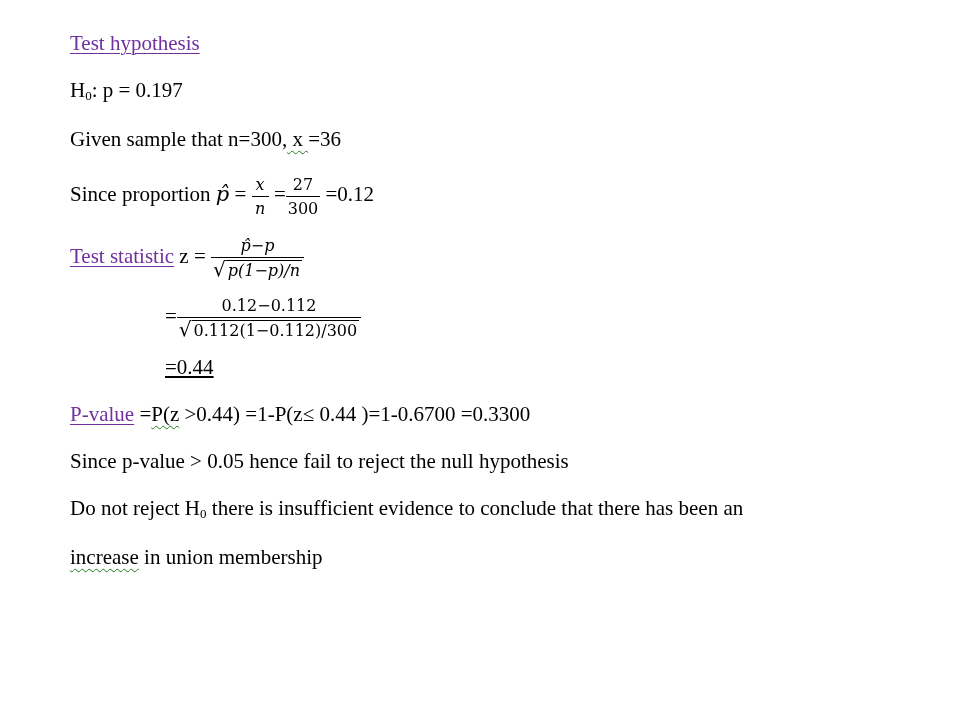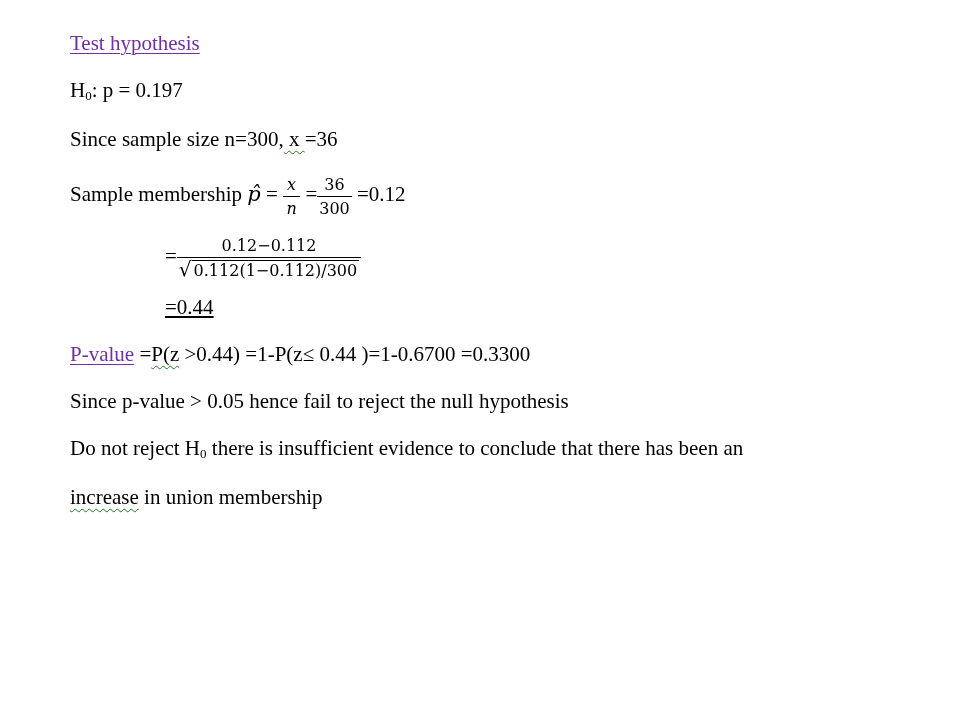--- a/index.html
+++ b/index.html
@@ -84,24 +84,25 @@
 </head>
 <body>
 
 <div class="doc">
 
   <p class="para"><span class="plink">Test hypothesis</span></p>
 
   <p class="para"><span>H</span><sub class="ss">0</sub><span>: p = 0.197</span></p>
 
 
-  <p class="para"><span>Since sample size n=300,</span><span class="squiggle"> x </span><span>=36</span></p>
+  <p class="para"><span>Given sample that n=300,</span><span class="squiggle"> x </span><span>=36</span></p>
 
-  <p class="para eq-sample"><span>Sample membership </span><span class="mi math">p̂</span><span> = </span><span class="frac"><span class="num mi">x</span><span class="den mi">n</span></span><span> =</span><span class="frac"><span class="num">36</span><span class="den">300</span></span><span> =0.12</span></p>
+  <p class="para eq-sample"><span>Since proportion </span><span class="mi math">p̂</span><span> = </span><span class="frac"><span class="num mi">x</span><span class="den mi">n</span></span><span> =</span><span class="frac"><span class="num">27</span><span class="den">300</span></span><span> =0.12</span></p>
 
+  <p class="para eq-teststat"><span class="plink">Test statistic</span><span> z = </span><span class="frac"><span class="num mi">p̂−p</span><span class="den"><span class="radsign">√</span><span class="radicand mi">p(1−p)/n</span></span></span></p>
 
   <p class="para eq-calc"><span>=</span><span class="frac"><span class="num">0.12−0.112</span><span class="den"><span class="radsign">√</span><span class="radicand">0.112(1−0.112)/300</span></span></span></p>
 
   <p class="para eq-result"><span>=0.44</span></p>
 
   <p class="para"><span class="plink">P-value</span><span> =</span><span class="squiggle">P(z</span><span> &gt;0.44) =1-P(z≤ 0.44 )=1-0.6700 =0.3300</span></p>
 
   <p class="para"><span>Since p-value &gt; 0.05 hence fail to reject the null hypothesis</span></p>
 
 

